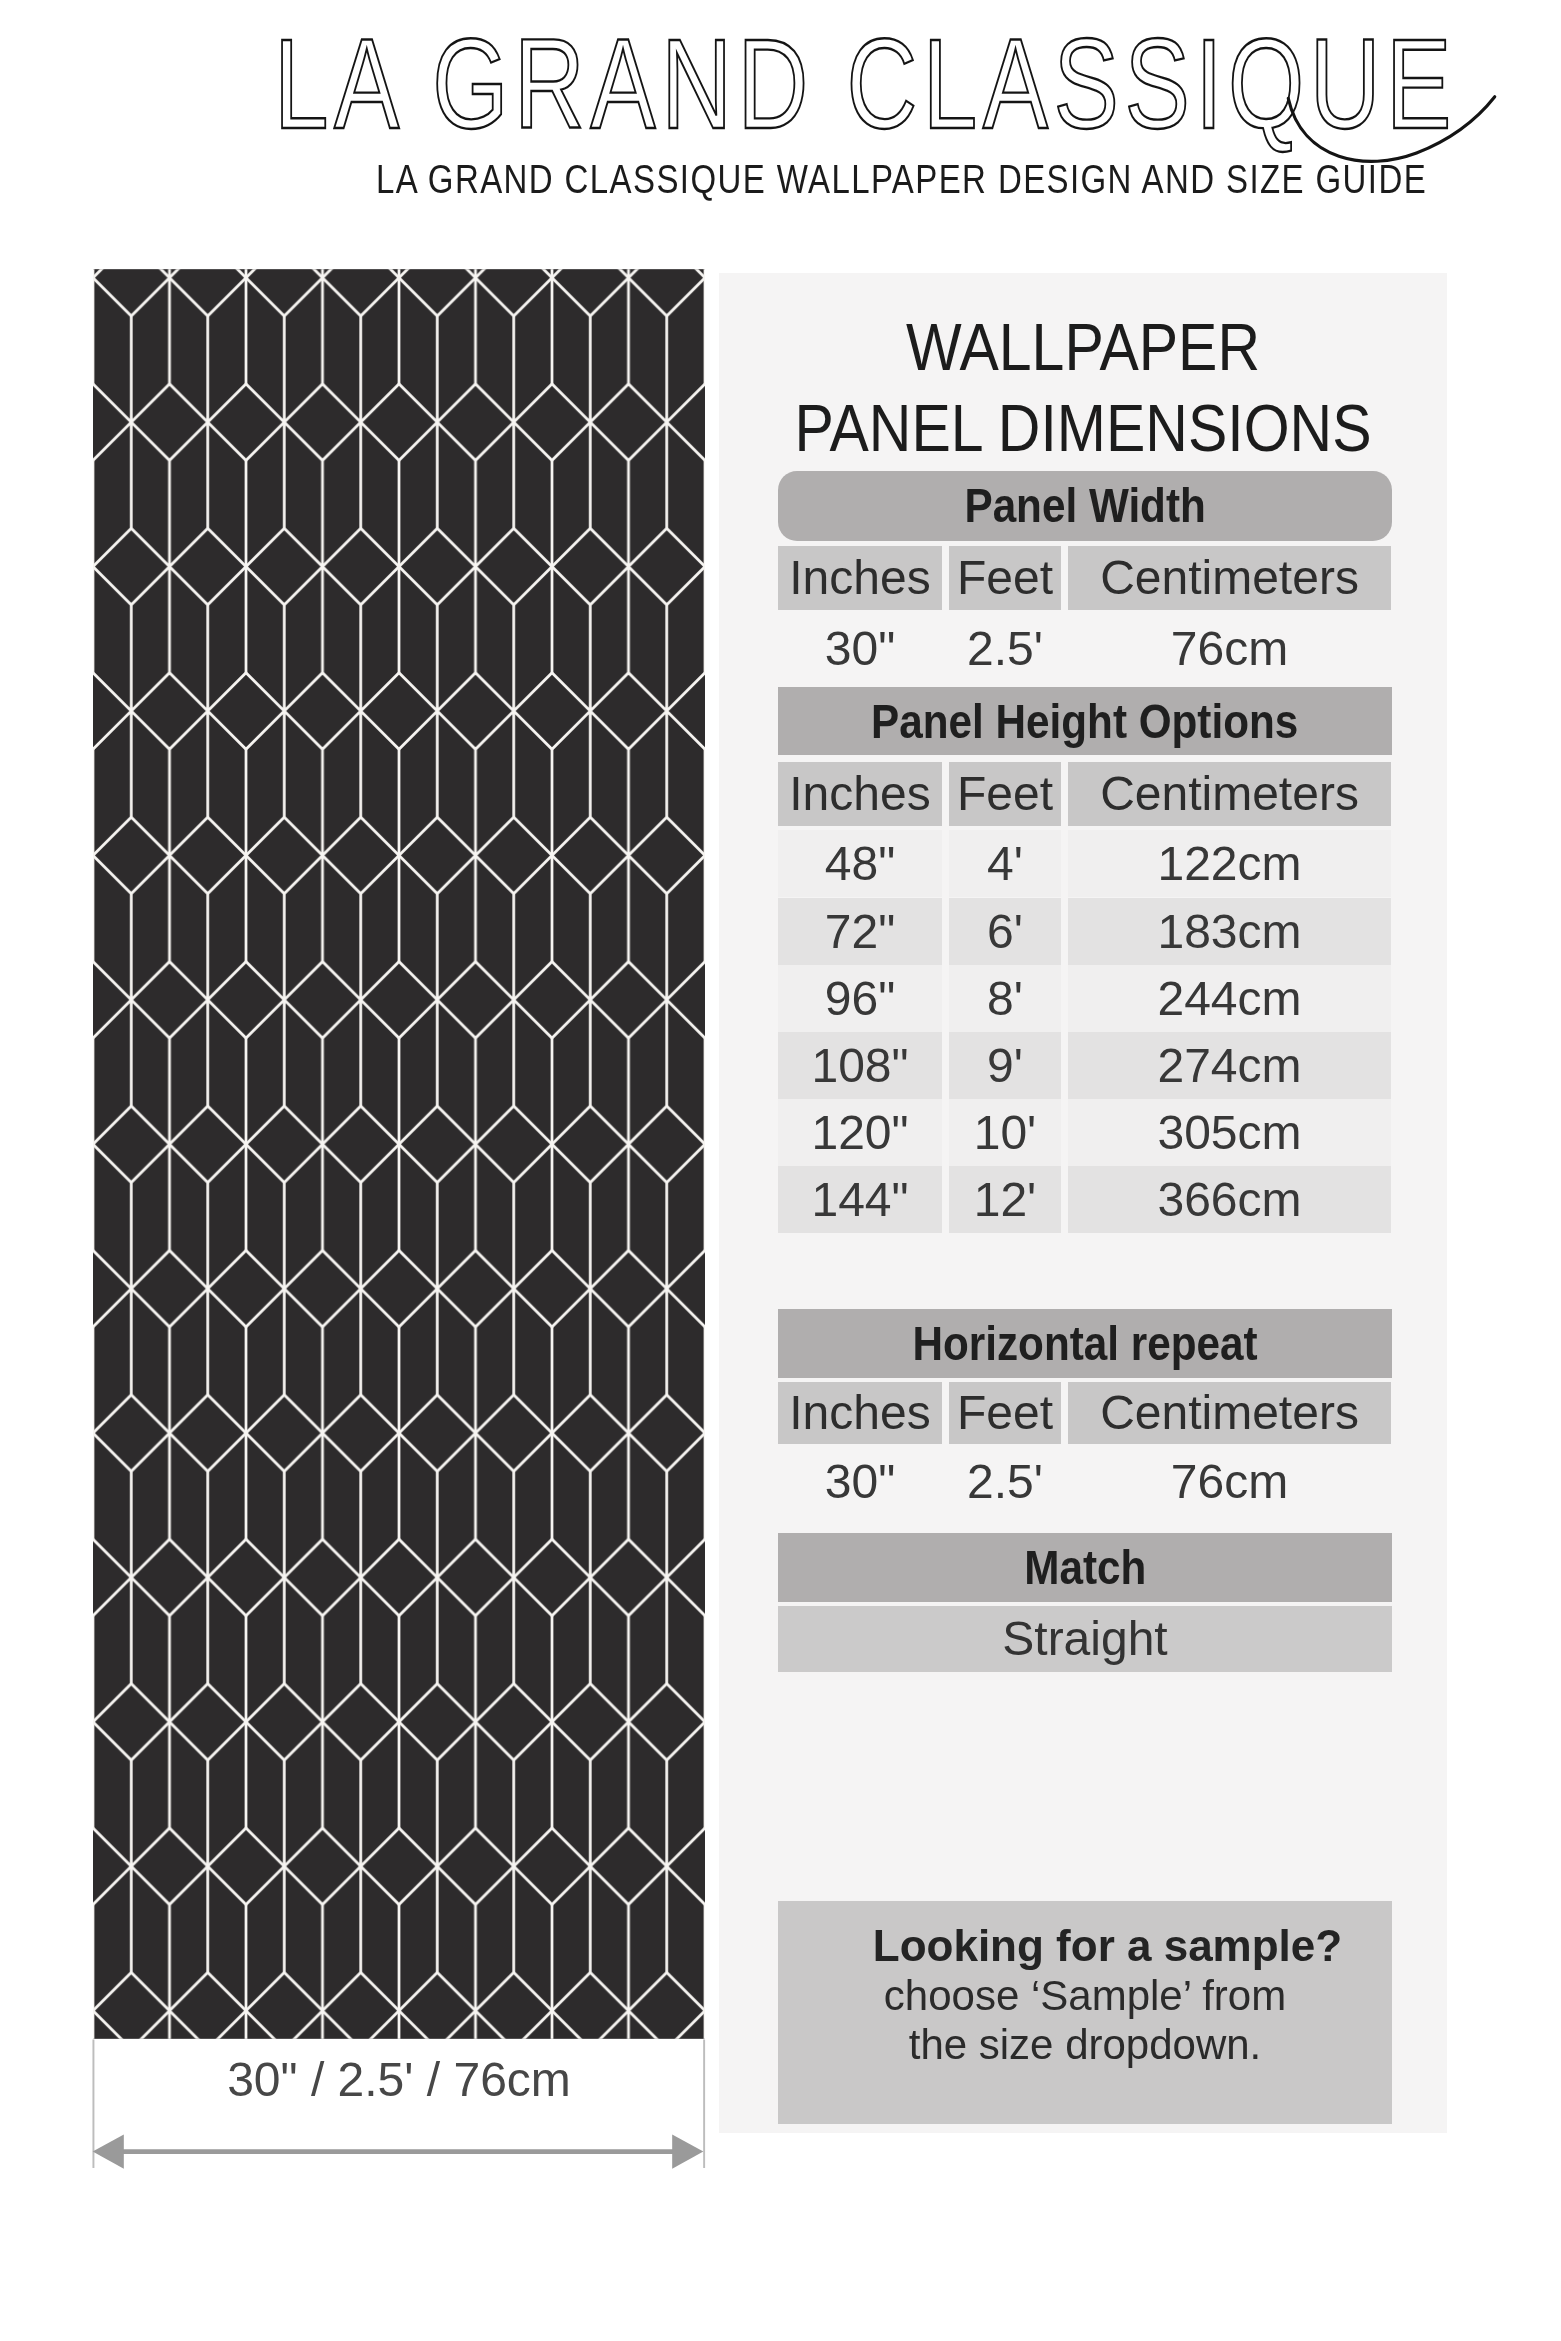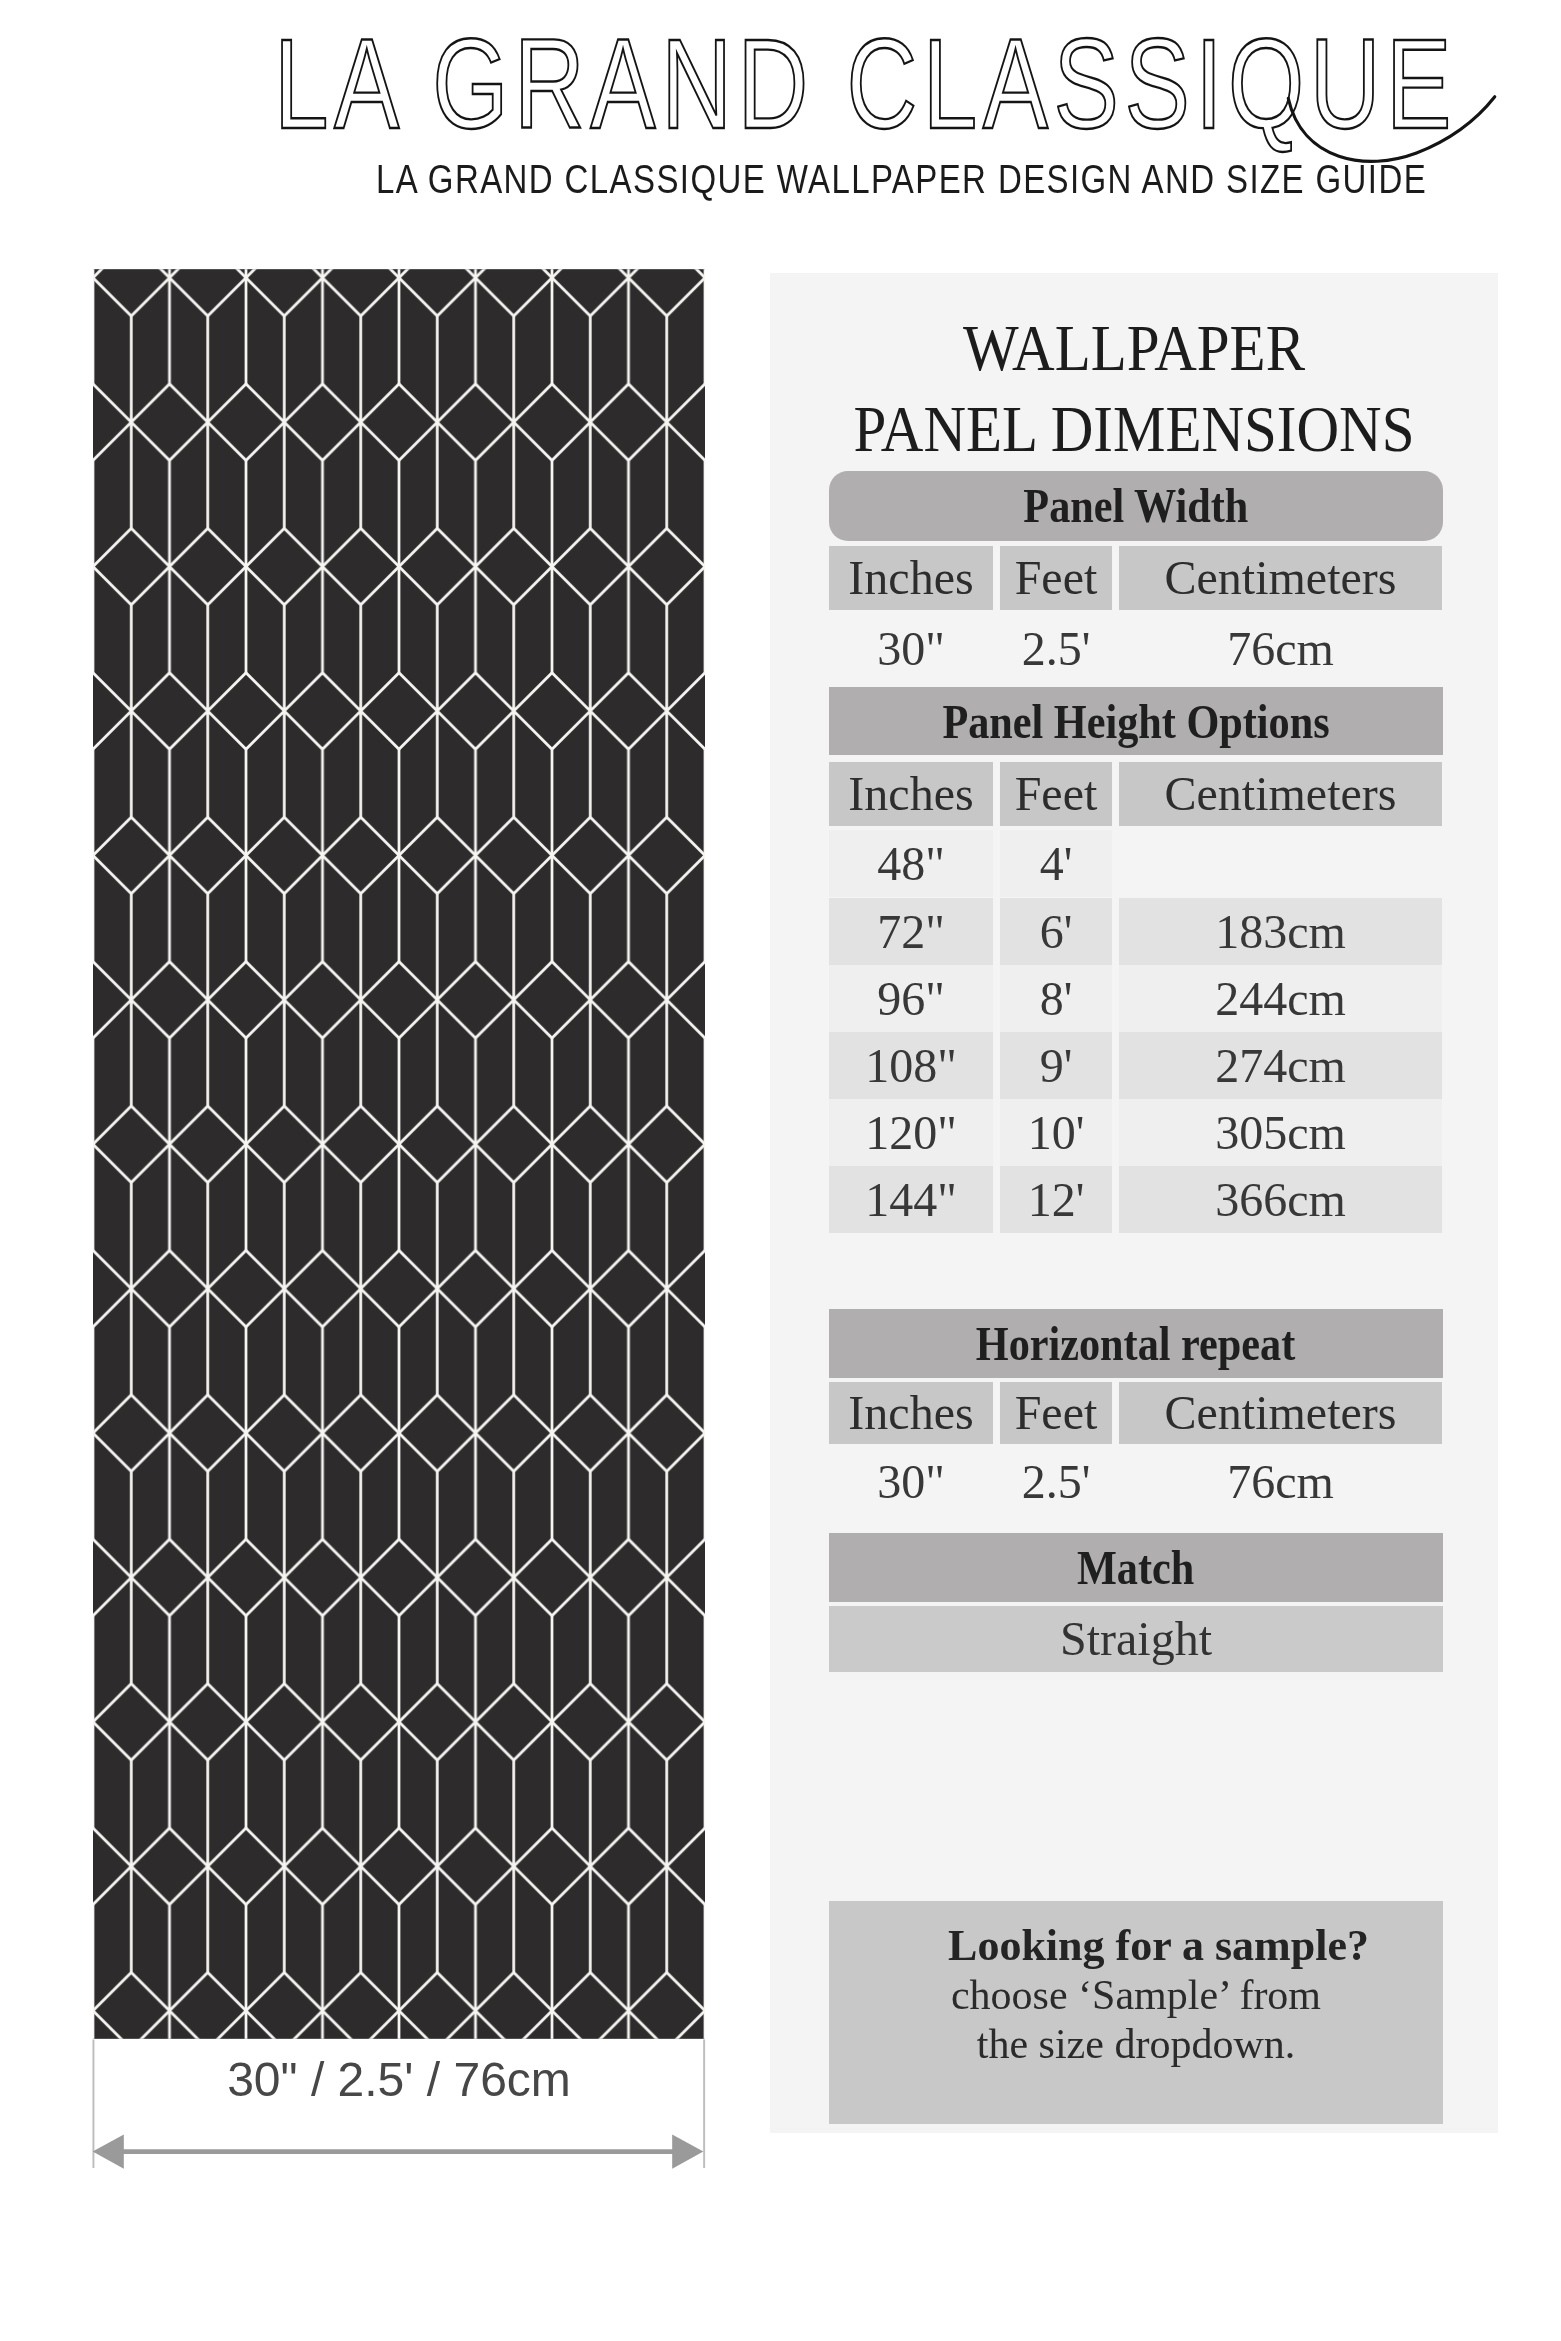--- a/index.html
+++ b/index.html
@@ -16,21 +16,21 @@
   }
   .swash{left:1282px;top:92px;}
   .subtitle-wrap{left:277px;top:161px;width:1249px;text-align:center;}
   .subtitle-text{font-size:33px;letter-spacing:1.4px;line-height:45px;color:#1b1b1b;
                  transform:scaleY(1.22);transform-origin:50% 100%;white-space:nowrap;}
 
   
   .wallpaper{left:93px;top:269px;width:612px;height:1770px;}
 
   
-  .panel{left:770px;top:273px;width:728px;height:1860px;background:#f5f4f4;font-family:Liberation Serif, serif;}
+  .panel{left:719px;top:273px;width:728px;height:1860px;background:#f5f4f4;}
   .heading{position:absolute;left:0;top:34px;width:100%;text-align:center;
            font-size:59px;line-height:73px;color:#1c1c1c;
            transform:scaleY(1.12);transform-origin:50% 0;}
   .t-bar{position:absolute;left:59px;width:614px;background:#b0aeae;text-align:center;color:#1f1f1f;}
   .t-bar span{display:inline-block;font-weight:700;font-size:48px;transform:scaleX(0.88);}
   .t-cols{position:absolute;left:59px;width:614px;display:flex;column-gap:7px;}
   .t-cols .cell{background:#c8c7c7;font-size:48px;text-align:center;color:#2d2d2d;}
   .t-row{position:absolute;left:59px;width:614px;display:flex;column-gap:7px;}
   .t-row .cell{font-size:48px;text-align:center;color:#383838;}
   .t-row.gray .cell{background:#e3e2e2;}
@@ -105,20 +105,21 @@
     </div>
     <div class="t-cols" style="top:489px;height:64px;">
       <div class="cell c1" style="line-height:64px;">Inches</div>
       <div class="cell c2" style="line-height:64px;">Feet</div>
       <div class="cell c3" style="line-height:64px;">Centimeters</div>
     </div>
 
     <div class="t-row light" style="top:557px;height:67px;">
       <div class="cell c1" style="line-height:67px;">48"</div>
       <div class="cell c2" style="line-height:67px;">4'</div>
+      <div class="cell c3" style="line-height:67px;">122cm</div>
     </div>
     <div class="t-row gray" style="top:625px;height:67px;">
       <div class="cell c1" style="line-height:67px;">72"</div>
       <div class="cell c2" style="line-height:67px;">6'</div>
       <div class="cell c3" style="line-height:67px;">183cm</div>
     </div>
     <div class="t-row light" style="top:692px;height:67px;">
       <div class="cell c1" style="line-height:67px;">96"</div>
       <div class="cell c2" style="line-height:67px;">8'</div>
       <div class="cell c3" style="line-height:67px;">244cm</div>

